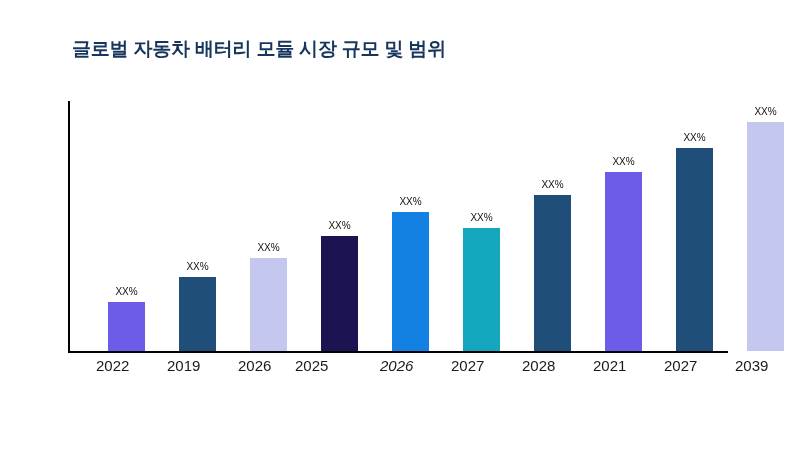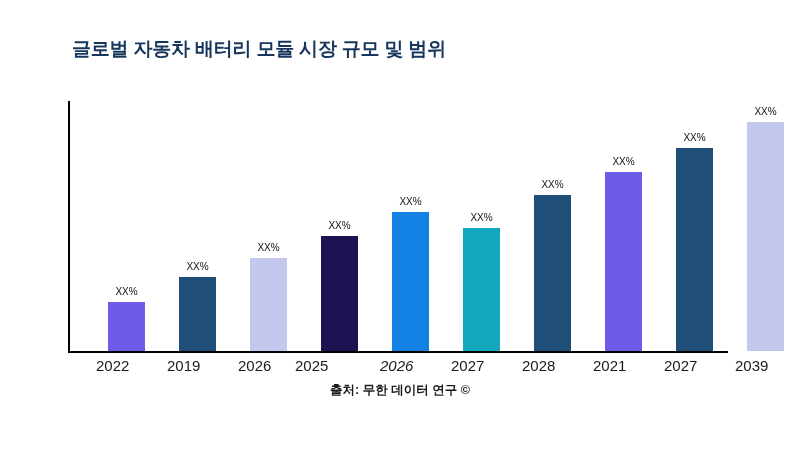--- a/index.html
+++ b/index.html
@@ -152,15 +152,14 @@
         <div class="tick-label" style="left: 312px; width: 61px; font-style: italic;">2026</div>
         <div class="tick-label" style="left: 383px; width: 61px;">2027</div>
         <div class="tick-label" style="left: 454px; width: 61px;">2028</div>
         <div class="tick-label" style="left: 525px; width: 61px;">2021</div>
         <div class="tick-label" style="left: 596px; width: 61px;">2027</div>
         <div class="tick-label" style="left: 667px; width: 61px;">2039</div>
       </div>
   </div>
 
 
-  <div id="source-note">출처: 무한 데이터 연구 ©</div>
 
 </div>
 
 </body></html>

